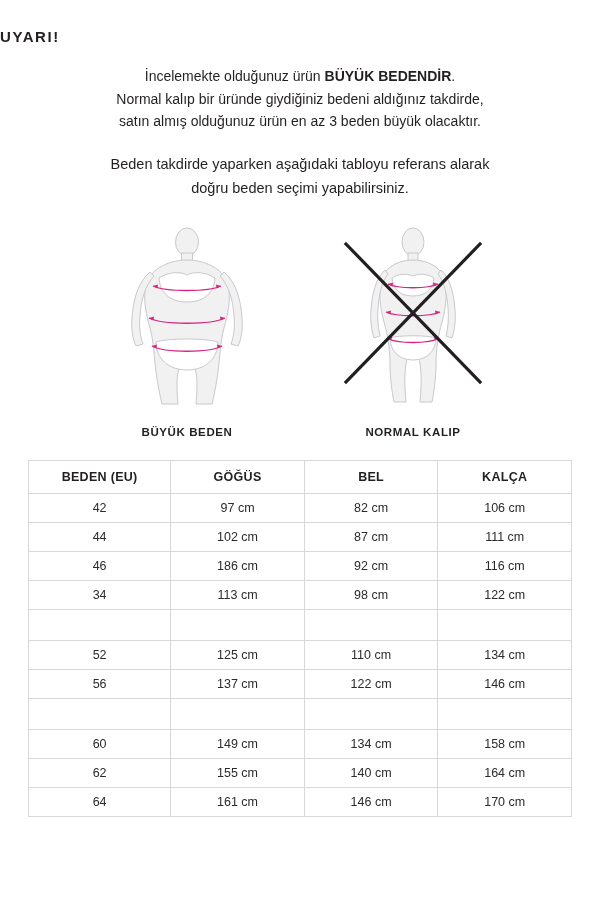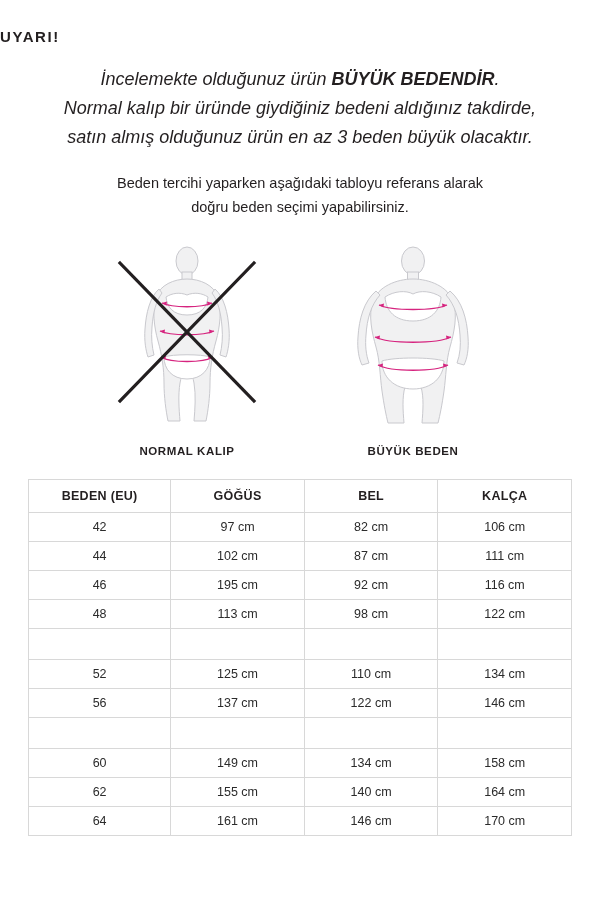--- a/index.html
+++ b/index.html
@@ -24,25 +24,24 @@
   
   .title {
     text-align: left;
     font-size: 15px;
     font-weight: bold;
     letter-spacing: 1.6px;
     margin-top: 28px;
   }
   .intro {
     text-align: center;
-    font-size: 18px;
+    font-size: 14px;
     line-height: 1.62;
     margin-top: 20px;
     padding: 0 44px;
-    font-style: italic;
   }
   .intro .strong {
     font-weight: bold;
   }
   .intro2 {
     text-align: center;
     font-size: 14.5px;
     line-height: 1.62;
     margin-top: 20px;
     padding: 0 56px;
@@ -112,25 +111,58 @@
 
   <div class="title">UYARI!</div>
 
   <div class="intro">
     <span>İncelemekte olduğunuz ürün </span><span class="strong">BÜYÜK BEDENDİR</span><span>.</span><br>
     <span>Normal kalıp bir üründe giydiğiniz bedeni aldığınız takdirde,</span><br>
     <span>satın almış olduğunuz ürün en az 3 beden büyük olacaktır.</span>
   </div>
 
   <div class="intro2">
-    <span>Beden tercihi yaparken aşağıdaki tabloyu referans alarak</span><br>
+    <span>Beden takdirde yaparken aşağıdaki tabloyu referans alarak</span><br>
     <span>doğru beden seçimi yapabilirsiniz.</span>
   </div>
 
   <div class="figures">
+
+    <div class="figure">
+      <svg width="170" height="190" viewBox="0 0 170 190">
+
+        <ellipse cx="85" cy="16" rx="11.5" ry="14" fill="#f1f1f2" stroke="#c9c9ce" stroke-width="1"></ellipse>
+
+        <rect x="79.5" y="27" width="11" height="8" fill="#f1f1f2" stroke="#c9c9ce" stroke-width="1"></rect>
+
+        <path d="M85 34 C68 34 50 42 45 56 C40 70 44 88 48 102 C52 116 52 132 54 146 C56 160 58 170 60 178 L76 178 C75 166 74 152 77 142 C79 134 82 128 85 128 C88 128 91 134 93 142 C96 152 95 166 94 178 L110 178 C112 170 114 160 116 146 C118 132 118 116 122 102 C126 88 130 70 125 56 C120 42 102 34 85 34 Z" fill="#f1f1f2" stroke="#c9c9ce" stroke-width="1"></path>
+
+        <path d="M48 46 C36 56 31 74 30 92 C29 104 31 114 34 120 L41 118 C38 110 37 100 38 90 C39 74 43 60 52 50 Z" fill="#f1f1f2" stroke="#c9c9ce" stroke-width="1"></path>
+        <path d="M122 46 C134 56 139 74 140 92 C141 104 139 114 136 120 L129 118 C132 110 133 100 132 90 C131 74 127 60 118 50 Z" fill="#f1f1f2" stroke="#c9c9ce" stroke-width="1"></path>
+
+        <path d="M57 52 C66 46 78 45 85 49 C92 45 104 46 113 52 C112 66 103 76 85 76 C67 76 58 66 57 52 Z" fill="#ffffff" stroke="#c9c9ce" stroke-width="1"></path>
+
+        <path d="M54 116 C66 112 104 112 116 116 C116 132 104 144 85 144 C66 144 54 132 54 116 Z" fill="#ffffff" stroke="#c9c9ce" stroke-width="1"></path>
+
+        <g stroke="#d6247f" stroke-width="1.3" fill="none">
+          <path d="M51 60 C64 66 106 66 119 60"></path>
+          <path d="M47 92 C61 99 109 99 123 92"></path>
+          <path d="M50 120 C63 127 107 127 120 120"></path>
+        </g>
+        <g fill="#d6247f">
+          <path d="M51 60 l5 -1.5 l-0.6 4 z"></path>
+          <path d="M119 60 l-5 -1.5 l0.6 4 z"></path>
+          <path d="M47 92 l5 -1.5 l-0.6 4 z"></path>
+          <path d="M123 92 l-5 -1.5 l0.6 4 z"></path>
+          <path d="M50 120 l5 -1.5 l-0.6 4 z"></path>
+          <path d="M120 120 l-5 -1.5 l0.6 4 z"></path>
+        </g>
+      </svg>
+      <div class="fig-caption">BÜYÜK BEDEN</div>
+    </div>
 
     <div class="figure">
       <svg width="170" height="190" viewBox="0 0 170 190">
 
         <ellipse cx="85" cy="16" rx="11" ry="14" fill="#f1f1f2" stroke="#c9c9ce" stroke-width="1"></ellipse>
 
         <rect x="80" y="27" width="10" height="8" fill="#f1f1f2" stroke="#c9c9ce" stroke-width="1"></rect>
 
         <path d="M85 34 C72 34 58 40 54 52 C50 64 52 82 56 96 C60 110 62 124 62 138 C62 152 64 166 66 176 L78 176 C77 164 76 150 78 138 C80 128 82 122 85 122 C88 122 90 128 92 138 C94 150 93 164 92 176 L104 176 C106 166 108 152 108 138 C108 124 110 110 114 96 C118 82 120 64 116 52 C112 40 98 34 85 34 Z" fill="#f1f1f2" stroke="#c9c9ce" stroke-width="1"></path>
 
@@ -156,53 +188,20 @@
         </g>
 
         <g stroke="#231f20" stroke-width="3.2" stroke-linecap="square">
           <line x1="18" y1="18" x2="152" y2="156"></line>
           <line x1="152" y1="18" x2="18" y2="156"></line>
         </g>
       </svg>
       <div class="fig-caption">NORMAL KALIP</div>
     </div>
 
-    <div class="figure">
-      <svg width="170" height="190" viewBox="0 0 170 190">
-
-        <ellipse cx="85" cy="16" rx="11.5" ry="14" fill="#f1f1f2" stroke="#c9c9ce" stroke-width="1"></ellipse>
-
-        <rect x="79.5" y="27" width="11" height="8" fill="#f1f1f2" stroke="#c9c9ce" stroke-width="1"></rect>
-
-        <path d="M85 34 C68 34 50 42 45 56 C40 70 44 88 48 102 C52 116 52 132 54 146 C56 160 58 170 60 178 L76 178 C75 166 74 152 77 142 C79 134 82 128 85 128 C88 128 91 134 93 142 C96 152 95 166 94 178 L110 178 C112 170 114 160 116 146 C118 132 118 116 122 102 C126 88 130 70 125 56 C120 42 102 34 85 34 Z" fill="#f1f1f2" stroke="#c9c9ce" stroke-width="1"></path>
-
-        <path d="M48 46 C36 56 31 74 30 92 C29 104 31 114 34 120 L41 118 C38 110 37 100 38 90 C39 74 43 60 52 50 Z" fill="#f1f1f2" stroke="#c9c9ce" stroke-width="1"></path>
-        <path d="M122 46 C134 56 139 74 140 92 C141 104 139 114 136 120 L129 118 C132 110 133 100 132 90 C131 74 127 60 118 50 Z" fill="#f1f1f2" stroke="#c9c9ce" stroke-width="1"></path>
-
-        <path d="M57 52 C66 46 78 45 85 49 C92 45 104 46 113 52 C112 66 103 76 85 76 C67 76 58 66 57 52 Z" fill="#ffffff" stroke="#c9c9ce" stroke-width="1"></path>
-
-        <path d="M54 116 C66 112 104 112 116 116 C116 132 104 144 85 144 C66 144 54 132 54 116 Z" fill="#ffffff" stroke="#c9c9ce" stroke-width="1"></path>
-
-        <g stroke="#d6247f" stroke-width="1.3" fill="none">
-          <path d="M51 60 C64 66 106 66 119 60"></path>
-          <path d="M47 92 C61 99 109 99 123 92"></path>
-          <path d="M50 120 C63 127 107 127 120 120"></path>
-        </g>
-        <g fill="#d6247f">
-          <path d="M51 60 l5 -1.5 l-0.6 4 z"></path>
-          <path d="M119 60 l-5 -1.5 l0.6 4 z"></path>
-          <path d="M47 92 l5 -1.5 l-0.6 4 z"></path>
-          <path d="M123 92 l-5 -1.5 l0.6 4 z"></path>
-          <path d="M50 120 l5 -1.5 l-0.6 4 z"></path>
-          <path d="M120 120 l-5 -1.5 l0.6 4 z"></path>
-        </g>
-      </svg>
-      <div class="fig-caption">BÜYÜK BEDEN</div>
-    </div>
-
   </div>
 
   <div class="table-wrap">
     <table>
       <thead>
         <tr>
           <th>BEDEN (EU)</th>
           <th>GÖĞÜS</th>
           <th>BEL</th>
           <th>KALÇA</th>
@@ -216,26 +215,26 @@
             <td>106 cm</td>
           </tr>
         <tr>
             <td class="size">44</td>
             <td>102 cm</td>
             <td>87 cm</td>
             <td>111 cm</td>
           </tr>
         <tr>
             <td class="size">46</td>
-            <td>195 cm</td>
+            <td>186 cm</td>
             <td>92 cm</td>
             <td>116 cm</td>
           </tr>
         <tr>
-            <td class="size">48</td>
+            <td class="size">34</td>
             <td>113 cm</td>
             <td>98 cm</td>
             <td>122 cm</td>
           </tr>
         <tr class="spacer">
             <td></td>
             <td></td>
             <td></td>
             <td></td>
           </tr>

